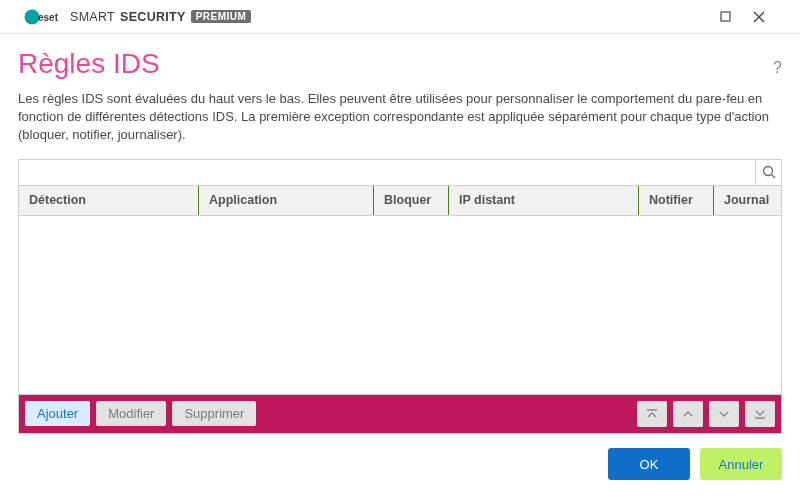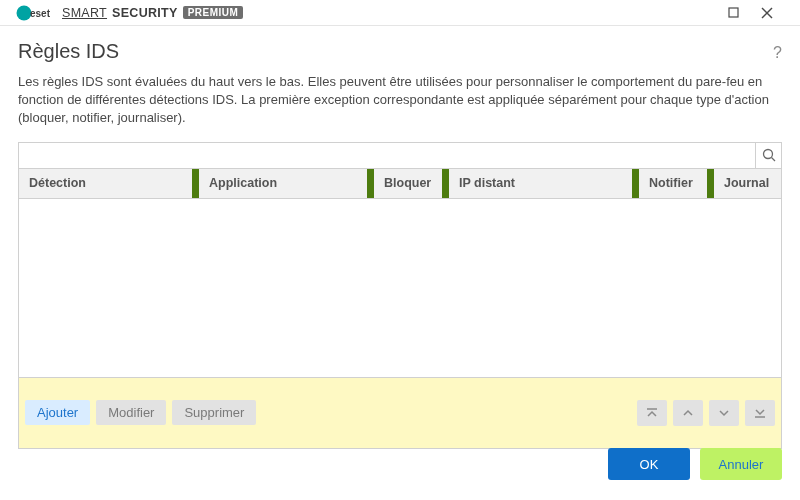--- a/index.html
+++ b/index.html
@@ -1,58 +1,58 @@
 <!DOCTYPE html>
 <html><head>
 <meta charset="utf-8">
 <style>
 * { box-sizing: border-box; margin: 0; padding: 0; font-family: "Segoe UI", Arial, sans-serif; }
 body { width: 800px; height: 500px; background: #fff; overflow: hidden; font-size: 13px; color: #333; }
 
 
-.titlebar { display: flex; align-items: center; height: 26px; padding: 0 16px; border-bottom: 1px solid #e5e5e5; }
+.titlebar { display: flex; align-items: center; height: 34px; padding: 0 24px; border-bottom: 1px solid #e5e5e5; }
 .brand-logo { display: flex; align-items: center; gap: 2px; }
 .brand-logo svg { display: block; }
 .brand-text { margin-left: 6px; font-size: 12.5px; letter-spacing: .3px; color: #3d3d3d; display: flex; align-items: center; gap: 5px;}
-.brand-text .light { font-weight: 300; text-decoration: underline; }
+.brand-text .light { font-weight: 300; }
 .brand-text .bold { font-weight: 600; }
 .brand-premium { font-size: 10px; background: #6e6e6e; color: #fff; padding: 1px 5px; border-radius: 2px; font-weight: 600; letter-spacing: .5px;}
 .titlebar-spacer { flex: 1; }
 .win-btn { width: 34px; height: 30px; display: flex; align-items: center; justify-content: center; cursor: pointer; }
 .win-btn svg { display: block; stroke: #4a4a4a; }
 
 
 .heading-row { display: flex; align-items: baseline; padding: 14px 18px 10px 18px; }
-.heading-row h1 { font-size: 20px; font-weight: 400; color: #404040; }
+.heading-row h1 { font-size: 28px; font-weight: 400; color: #ec4899; }
 .heading-row .spacer { flex: 1; }
 .help { font-size: 16px; color: #8a8a8a; cursor: pointer; }
 
 
 .desc { padding: 0 18px 14px 18px; font-size: 13px; color: #4a4a4a; line-height: 1.4; }
 
 
 .panel { margin: 0 18px; border: 1px solid #d0d0d0; }
 .search-row { display: flex; align-items: center; height: 26px; border-bottom: 1px solid #d0d0d0; }
 .search-row input { flex: 1; border: none; padding: 0 8px; height: 100%; font-size: 13px; background: transparent; }
 .search-icon { width: 26px; height: 26px; display: flex; align-items: center; justify-content: center; border-left: 1px solid #d0d0d0; cursor: pointer; }
 .search-icon svg { stroke: #6a6a6a; }
 
 .table-head { display: flex; background: #f1f1f1; border-bottom: 1px solid #d0d0d0; height: 30px; align-items: stretch; font-weight: 600; color: #555; }
-.th { display: flex; align-items: center; padding: 0 10px; border-right: 7px solid #4d7c0f; font-size: 12.5px; cursor: pointer; }
+.th { display: flex; align-items: center; padding: 0 10px; border-right: 1px solid #4d7c0f; font-size: 12.5px; cursor: pointer; }
 .th:last-child { border-right: none; }
 .col-det { width: 180px; }
 .col-app { width: 175px; }
 .col-ip  { width: 190px; }
 .col-blk { width: 75px; }
 .col-not { width: 75px; }
 .col-log { flex: 1; }
 
 .table-body { height: 178px; background: #fff; }
 
-.toolbar { display: flex; align-items: center; padding: 22px 6px; border-top: 1px solid #d0d0d0; background: #fef9c3; gap: 6px; }
+.toolbar { display: flex; align-items: center; padding: 6px 6px; border-top: 1px solid #d0d0d0; background: #be185d; gap: 6px; }
 .tb-btn { border: none; padding: 5px 12px; font-size: 13px; border-radius: 2px; background: #e2e2e2; color: #7a7a7a; cursor: default; }
 .tb-btn.primary { background: #d9ecff; color: #1d74cc; cursor: pointer; }
 .tb-spacer { flex: 1; }
 .arrow-btn { width: 30px; height: 26px; border: none; background: #e2e2e2; border-radius: 2px; display: flex; align-items: center; justify-content: center; cursor: default; }
 .arrow-btn svg { stroke: #8a8a8a; fill: none; }
 
 
 .footer { position: absolute; bottom: 20px; right: 18px; display: flex; gap: 10px; }
 .btn { min-width: 82px; height: 32px; border-radius: 3px; font-size: 13px; border: none; cursor: pointer; }
 .btn-primary { background: #0f6fc9; color: #fff; }

